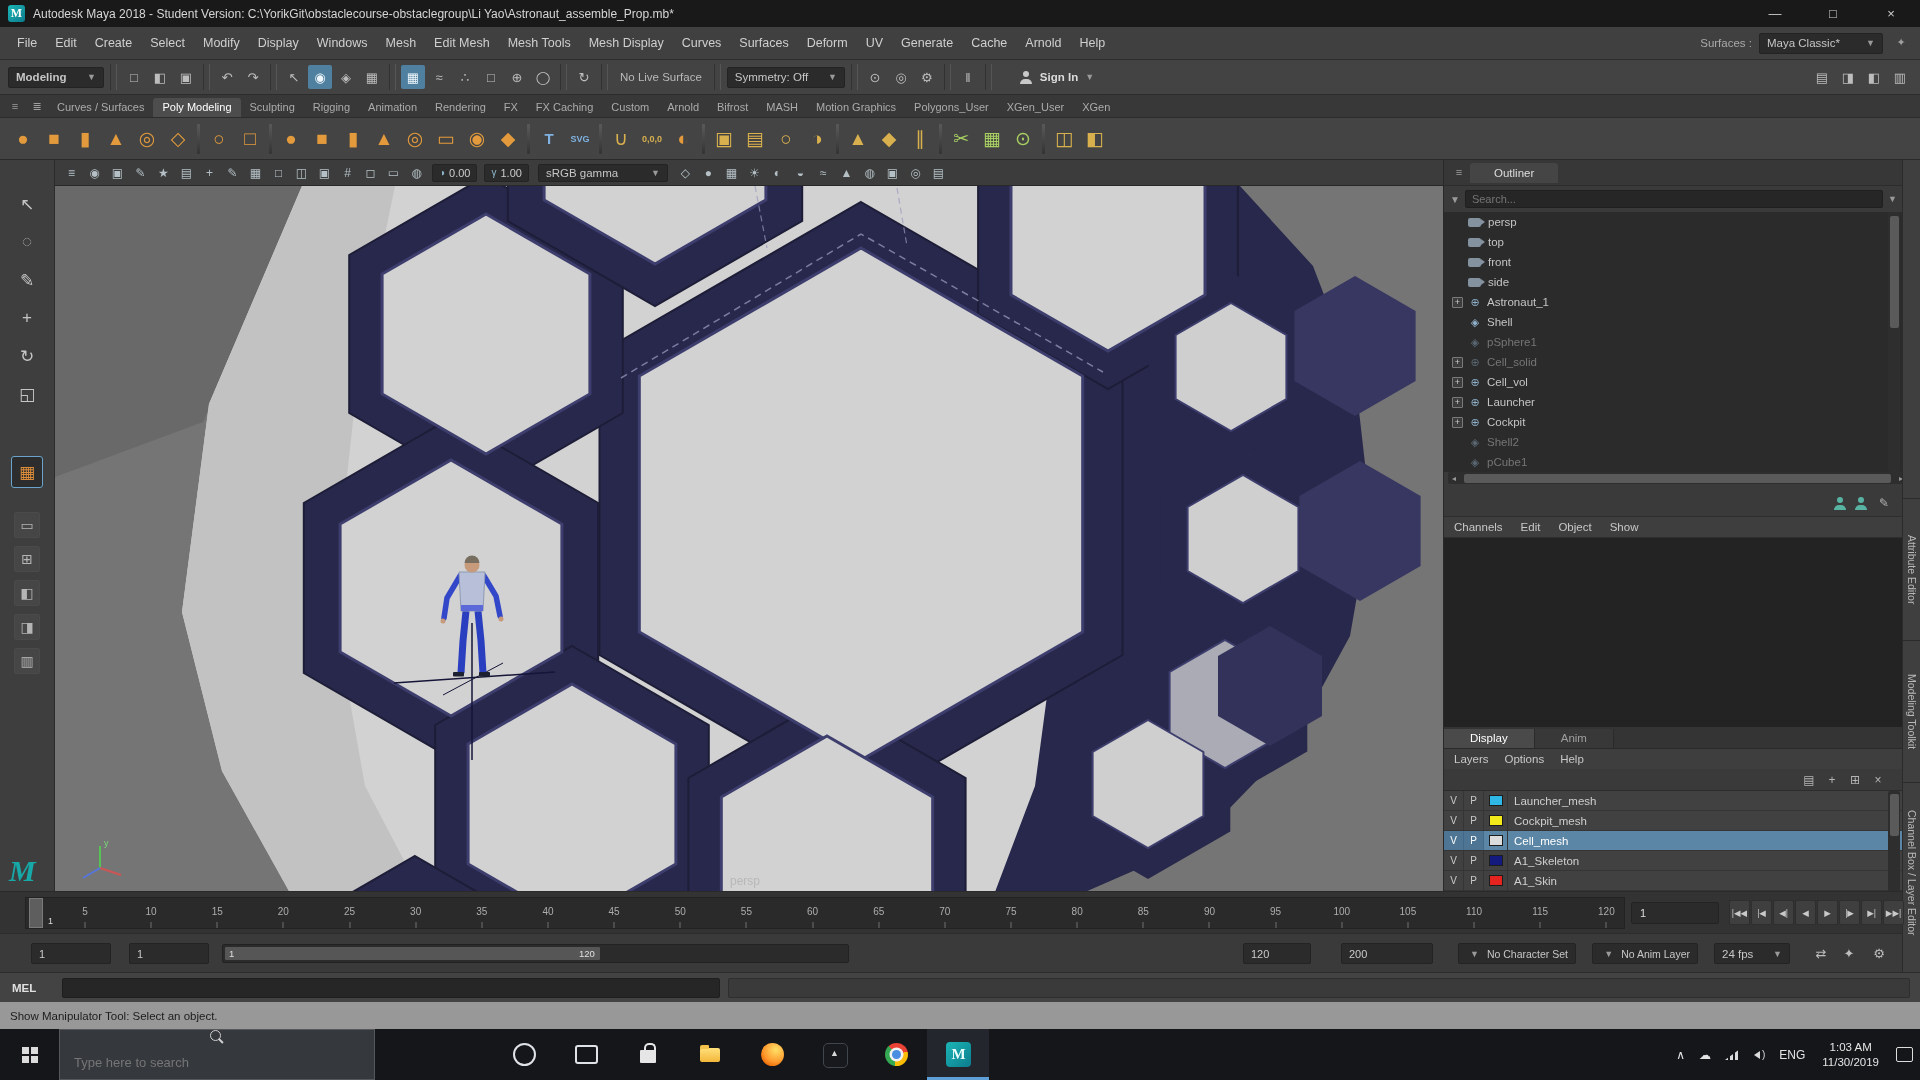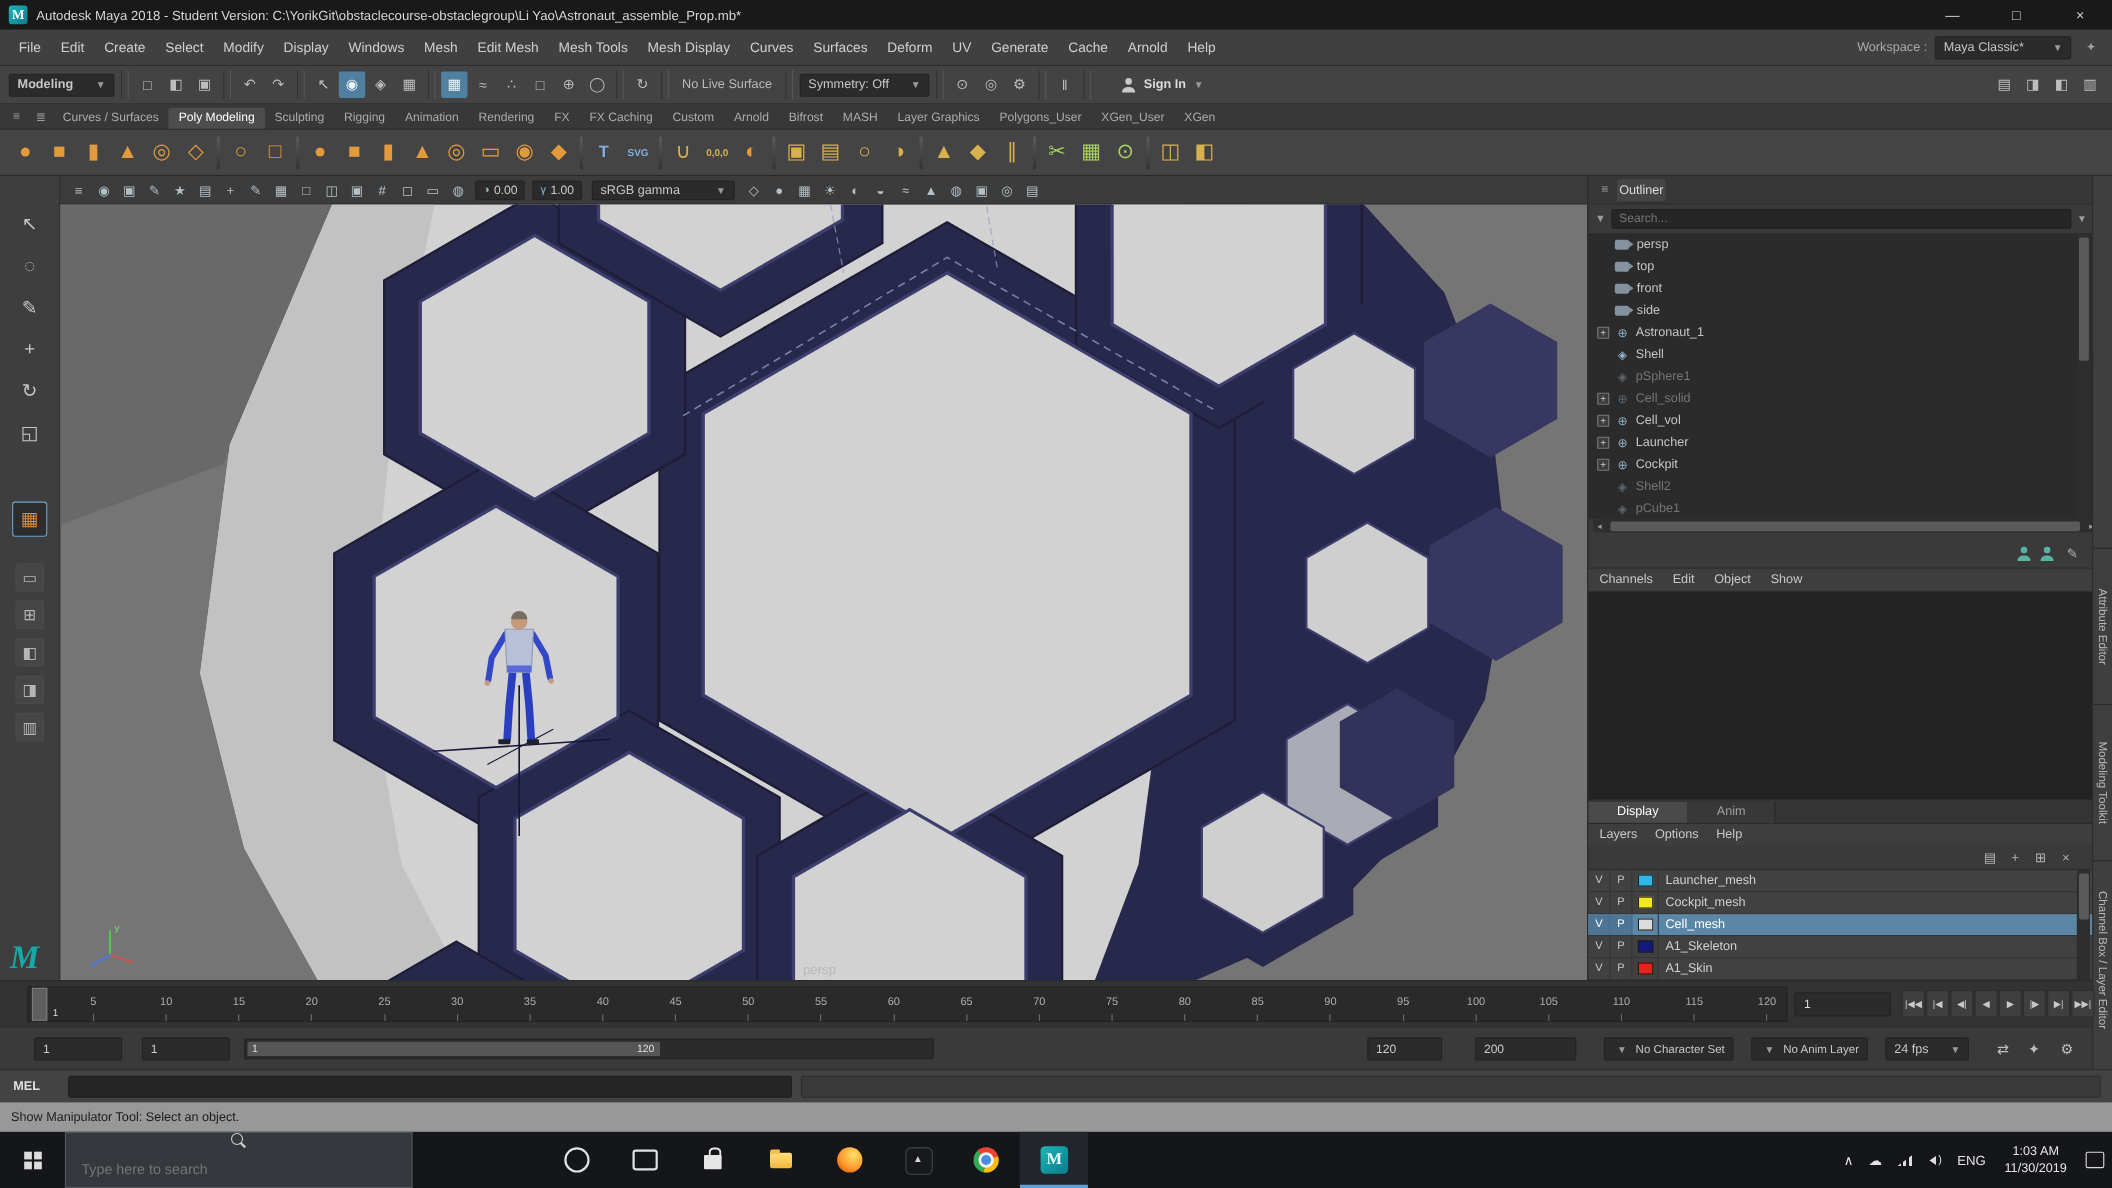--- a/index.html
+++ b/index.html
@@ -68,21 +68,21 @@
   .pb-field .fi{color:#8fb6c9;font-size:10px;}
   .pb-dd{height:18px;width:130px;margin:0 4px;}
 
   
   #viewport{position:absolute;left:55px;top:186px;width:1388px;height:705px;background:#757575;}
 
   
   #rightpanel{position:absolute;left:1443px;top:160px;width:459px;height:731px;background:#3a3a3a;border-left:1px solid #292929;}
   #rightpanel>div{position:absolute;left:0;width:459px;}
   #ol-header{top:0;height:26px;background:#373737;display:flex;align-items:center;padding:0 4px;border-bottom:1px solid #2c2c2c;}
-  .ol-tab{padding:4px 2px;background:#454545;color:#dddddd;font-size:11.5px;border-radius:3px 3px 0 0;}
+  .ol-tab{padding:4px 24px;background:#454545;color:#dddddd;font-size:11.5px;border-radius:3px 3px 0 0;}
   #ol-search{top:26px;height:26px;display:flex;align-items:center;gap:5px;padding:0 6px;background:#3a3a3a;}
   #ol-search input{flex:1;height:18px;background:#262626;border:1px solid #1f1f1f;border-radius:2px;color:#bbbbbb;font-size:11px;padding:0 6px;outline:none;font-family:inherit;}
   .funnel{color:#9a9a9a;font-size:10px;}
   #ol-tree{top:52px;height:260px;background:#2b2b2b;overflow:hidden;}
   .ol-row{height:20px;display:flex;align-items:center;padding-left:8px;gap:5px;font-size:11.5px;color:#c4c4c4;}
   .ol-row.dim{color:#757575;}
   .ol-row.dim .cam,.ol-row.dim .ol-ic{opacity:.45;}
   .ol-expand{width:11px;height:11px;border:1px solid #7a7a7a;background:#3c3c3c;color:#cfcfcf;font-size:9px;line-height:9px;text-align:center;border-radius:1px;flex:none;}
   .ol-spacer{width:11px;flex:none;}
   .cam{width:13px;height:9px;background:#84919e;border-radius:2px;position:relative;flex:none;margin-right:2px;}
@@ -215,21 +215,21 @@
         <span class="menu-item" data-name="menu-curves">Curves</span>
         <span class="menu-item" data-name="menu-surfaces">Surfaces</span>
         <span class="menu-item" data-name="menu-deform">Deform</span>
         <span class="menu-item" data-name="menu-uv">UV</span>
         <span class="menu-item" data-name="menu-generate">Generate</span>
         <span class="menu-item" data-name="menu-cache">Cache</span>
         <span class="menu-item" data-name="menu-arnold">Arnold</span>
         <span class="menu-item" data-name="menu-help">Help</span>
       </span>
     <span id="workspace" data-name="workspace-area">
-      <span class="ws-label" data-name="workspace-label">Workspace :</span>
+      <span class="ws-label" data-name="workspace-label">Surfaces :</span>
       <span class="dropdown" style="width:124px" data-name="workspace-selector">
         <span data-name="workspace-value">Maya Classic*</span>
         <span class="caret" data-name="chevron-down-icon">▼</span>
       </span>
       <span class="mini-icon" data-name="workspace-pin-icon">✦</span>
     </span>
   </div>
 
   <div id="statusline" data-name="status-line">
     <span class="dropdown modeselect" data-name="menu-set-selector">
@@ -298,21 +298,21 @@
         <span class="shelf-tab" data-name="shelf-tab-sculpting">Sculpting</span>
         <span class="shelf-tab" data-name="shelf-tab-rigging">Rigging</span>
         <span class="shelf-tab" data-name="shelf-tab-animation">Animation</span>
         <span class="shelf-tab" data-name="shelf-tab-rendering">Rendering</span>
         <span class="shelf-tab" data-name="shelf-tab-fx">FX</span>
         <span class="shelf-tab" data-name="shelf-tab-fx-caching">FX Caching</span>
         <span class="shelf-tab" data-name="shelf-tab-custom">Custom</span>
         <span class="shelf-tab" data-name="shelf-tab-arnold">Arnold</span>
         <span class="shelf-tab" data-name="shelf-tab-bifrost">Bifrost</span>
         <span class="shelf-tab" data-name="shelf-tab-mash">MASH</span>
-        <span class="shelf-tab" data-name="shelf-tab-motion-graphics">Layer Graphics</span>
+        <span class="shelf-tab" data-name="shelf-tab-motion-graphics">Motion Graphics</span>
         <span class="shelf-tab" data-name="shelf-tab-polygons-user">Polygons_User</span>
         <span class="shelf-tab" data-name="shelf-tab-xgen-user">XGen_User</span>
         <span class="shelf-tab" data-name="shelf-tab-xgen">XGen</span>
       </span>
   </div>
 
   <div id="shelf" data-name="shelf">
       <div class="shelf-icon" data-name="nurbs-sphere-icon">
         <span class="g-o">●</span>
       </div>

